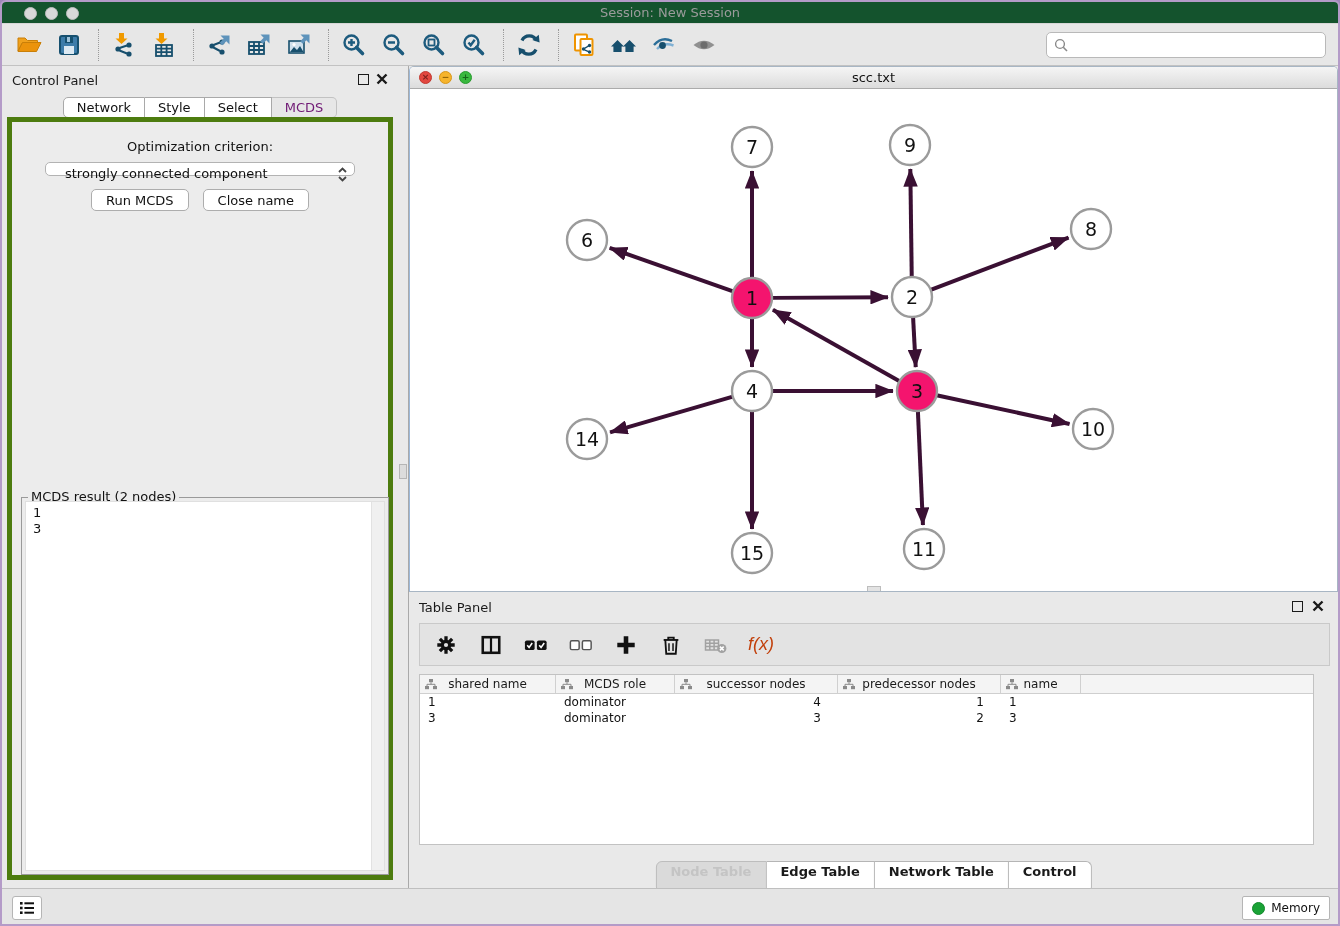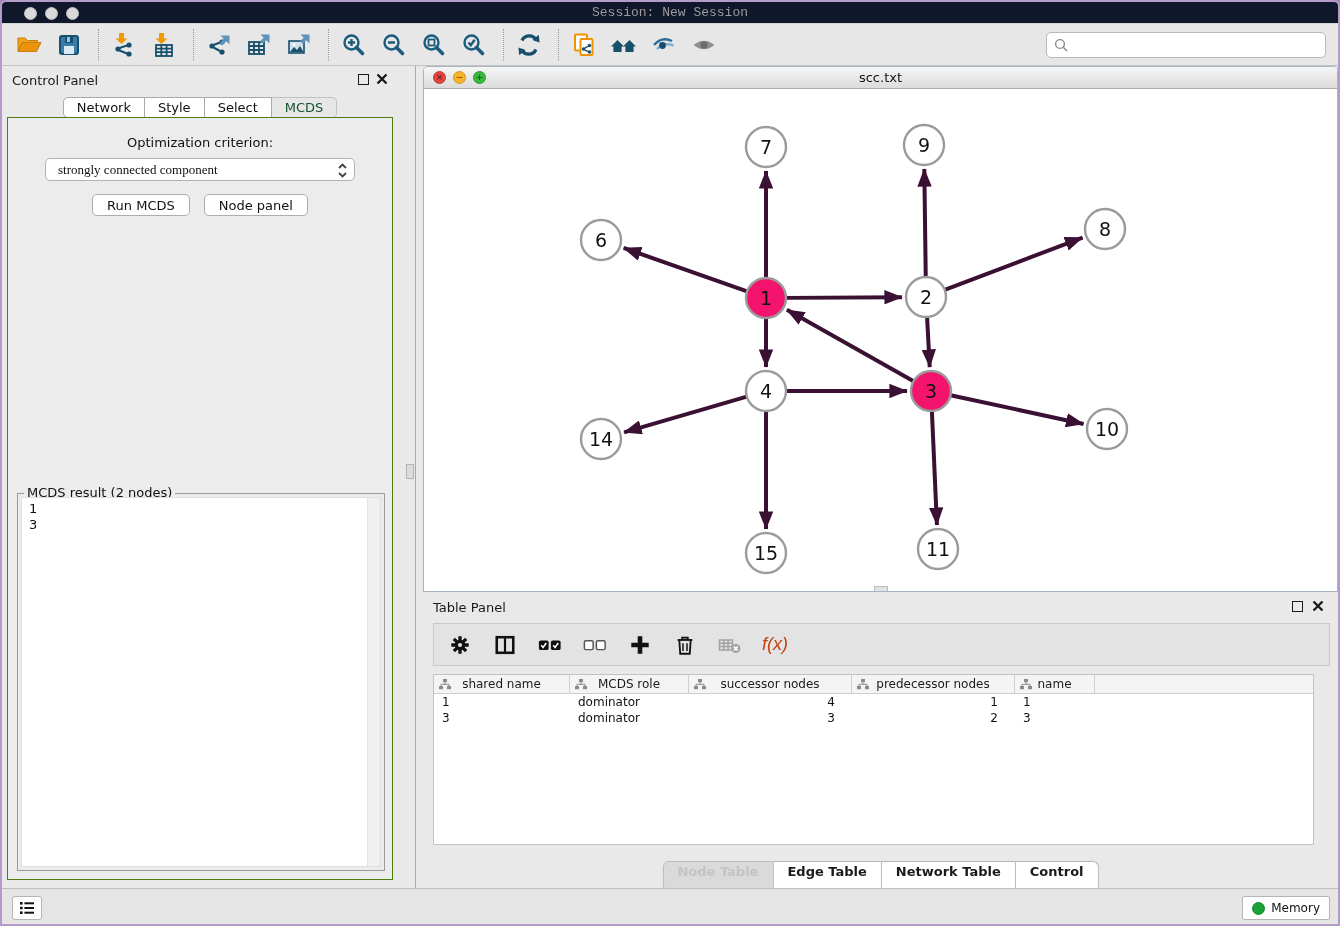--- a/index.html
+++ b/index.html
@@ -1,49 +1,49 @@
 <!DOCTYPE html>
 <html><head>
 <meta charset="utf-8">
 <style>
   html,body{margin:0;padding:0;background:#9f86b8;}
   *{box-sizing:border-box;}
   #app{position:relative;width:1340px;height:926px;border:2px solid #b49bc8;border-radius:6px 6px 0 0;
        background:#e9e9e9;font-family:"DejaVu Sans","Liberation Sans",sans-serif;overflow:hidden;}
   
-  .titlebar{position:relative;height:22px;background:#0f172a;border-bottom:1px solid #d6d6d6;font-family:Liberation Mono, monospace;}
+  .titlebar{position:relative;height:22px;background:#14532d;border-bottom:1px solid #d6d6d6;}
   .tl-group{position:absolute;left:22px;top:5px;display:flex;gap:8px;}
   .tl{width:13px;height:13px;border-radius:50%;background:#d9d9d9;border:1px solid #bdbdbd;}
   .win-title{position:absolute;left:0;right:0;top:3px;text-align:center;font-size:13px;color:#9b9b9b;}
   
   .toolbar{position:relative;height:42px;background:#e7e7e7;border-bottom:1px solid #c2c2c2;
            display:flex;align-items:center;padding-left:12px;}
   .tbtn{width:30px;height:30px;display:flex;align-items:center;justify-content:center;margin-right:10px;}
   .tsep{width:1px;height:32px;border-left:1px dotted #9a9a9a;margin:0 10px 0 4px;}
   .search{position:absolute;right:12px;top:8px;width:280px;height:26px;background:#fff;border:1px solid #b9b9b9;
           border-radius:5px;display:flex;align-items:center;padding:0 7px;}
   .search input{border:none;outline:none;flex:1;font-size:13px;background:transparent;margin-left:4px;}
   
-  .main{position:relative;height:822px;display:flex;gap:7px;}
+  .main{position:relative;height:822px;display:flex;}
   .control-panel{position:relative;width:396px;height:100%;background:#e9e9e9;}
   .cp-header{position:relative;height:28px;}
   .cp-title,.tp-title{position:absolute;left:10px;top:7px;font-size:13px;color:#1a1a1a;}
   .float-ic{position:absolute;top:8px;width:11px;height:11px;border:1.6px solid #1a1a1a;background:transparent;}
   .close-ic{position:absolute;top:7px;width:12px;height:12px;}
   .ptabs{display:flex;justify-content:center;margin-top:3px;}
   .ptab{height:21px;line-height:19px;padding:0 13px;font-size:13px;background:#fff;border:1px solid #a9a9a9;
         border-left:none;color:#111;}
   .ptab:first-child{border-left:1px solid #a9a9a9;border-radius:5px 0 0 5px;}
   .ptab:last-child{border-radius:0 5px 5px 0;}
-  .ptab.active{background:#e7e7e7;color:#14532d;border-color:#c2c2c2;}
+  .ptab.active{background:#e7e7e7;color:#701a75;border-color:#c2c2c2;}
   .cp-content{position:absolute;left:5px;right:5px;top:51px;bottom:8px;background:#ececec;
-              border:1px solid #4d7c0f;}
+              border:5px solid #4d7c0f;}
   .opt-label{margin-top:17px;text-align:center;font-size:13px;color:#111;}
-  .cp-select{position:relative;margin:8px auto 0;width:310px;height:23px;background:#fff;border:1px solid #b3b3b3;
-             border-radius:5px;font-size:13px;line-height:21px;padding-left:12px;color:#111;font-family:Liberation Serif, serif;}
+  .cp-select{position:relative;margin:8px auto 0;width:310px;height:14px;background:#fff;border:1px solid #b3b3b3;
+             border-radius:5px;font-size:13px;line-height:21px;padding-left:19px;color:#111;}
   .cp-select .chev{position:absolute;right:6px;top:3px;}
   .btn-row{display:flex;justify-content:center;gap:14px;margin-top:13px;}
   .cp-btn{height:22px;background:#fff;border:1px solid #adadad;border-radius:5px;font-size:13px;
           padding:0 14px;color:#111;font-family:inherit;}
   .result-box{position:absolute;left:9px;top:375px;width:368px;height:378px;border:1px solid #9a9a9a;}
   .result-legend{position:absolute;left:6px;top:-9px;background:#ececec;padding:0 3px;font-size:13px;color:#111;}
   .result-inner{position:absolute;left:3px;right:3px;top:3px;bottom:3px;background:#fff;border:1px solid #e0e0e0;}
   .result-lines{position:absolute;left:7px;top:3px;font-size:13px;color:#111;line-height:16px;}
   .result-scroll{position:absolute;right:0;top:0;bottom:0;width:13px;background:#f0f0f0;border-left:1px solid #e2e2e2;}
   .v-divider{position:relative;width:11px;background:#e9e9e9;border-right:1px solid #a9a9a9;}
@@ -281,21 +281,21 @@
         <div class="opt-label">Optimization criterion:</div>
         <div class="cp-select">
           <span>strongly connected component</span>
           <svg class="chev" width="11" height="17" viewBox="0 0 11 17">
               <path d="M2 6 L5.5 2.5 9 6" stroke="#444" stroke-width="1.8" fill="none"></path>
               <path d="M2 11 L5.5 14.5 9 11" stroke="#444" stroke-width="1.8" fill="none"></path>
             </svg>
         </div>
         <div class="btn-row">
           <button class="cp-btn">Run MCDS</button>
-          <button class="cp-btn">Node panel</button>
+          <button class="cp-btn">Close name</button>
         </div>
         <div class="result-box">
           <span class="result-legend">MCDS result (2 nodes)</span>
           <div class="result-inner">
             <div class="result-lines" id="result-lines">
                 <div>1</div>
                 <div>3</div>
               </div>
             <div class="result-scroll"></div>
           </div>

